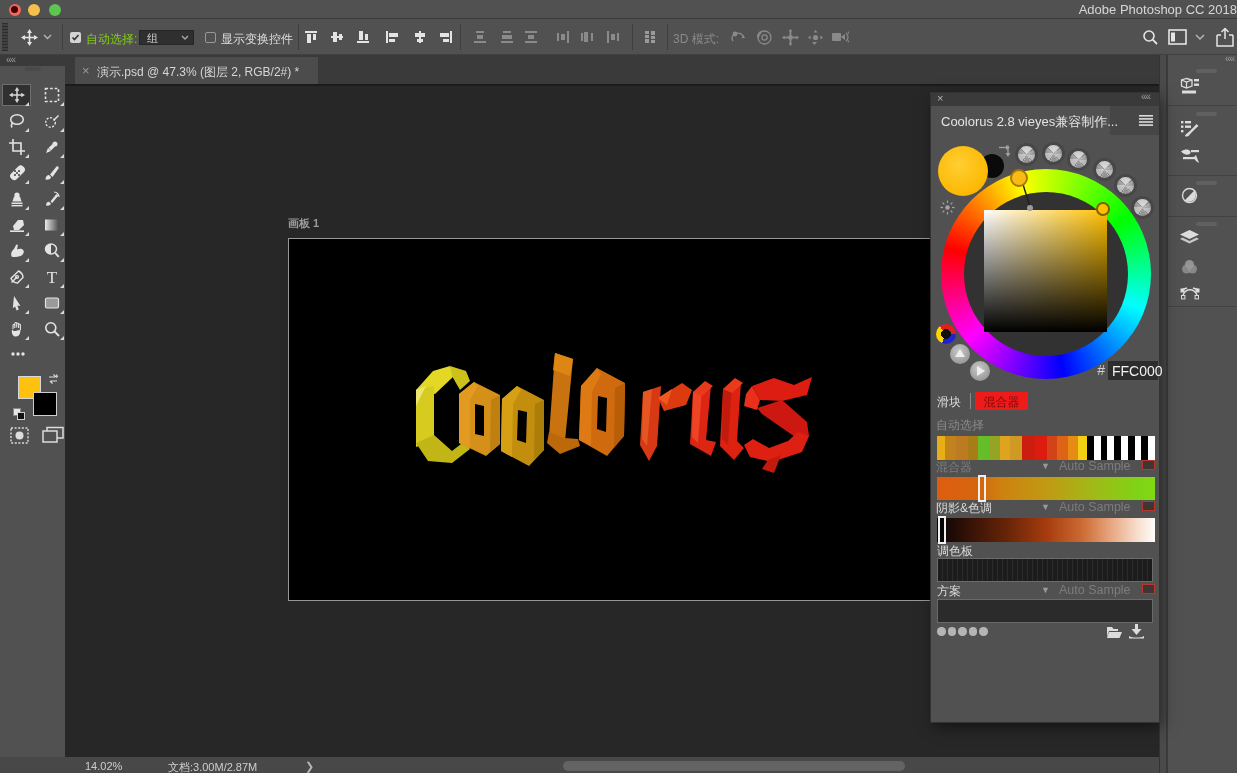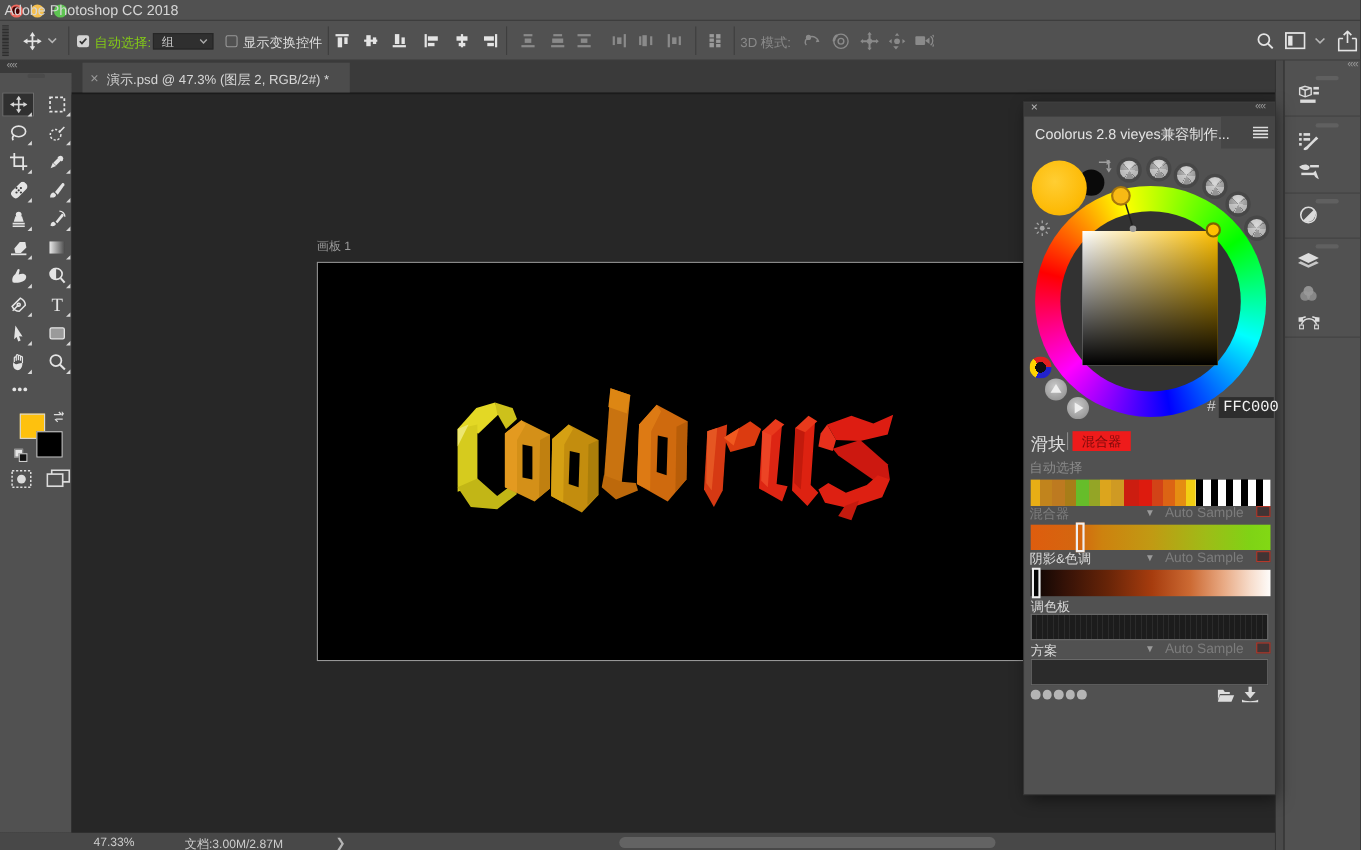--- a/index.html
+++ b/index.html
@@ -1,29 +1,29 @@
 <!DOCTYPE html>
 <html><head>
 <meta charset="utf-8">
 <style>
 *{margin:0;padding:0;box-sizing:border-box}
 html,body{width:1237px;height:773px;overflow:hidden}
 body{background:#272727;font-family:"Liberation Sans",sans-serif;position:relative;color:#ccc}
 .abs{position:absolute}
 #titlebar{position:absolute;left:0;top:0;width:1237px;height:19px;background:#515151;border-bottom:1px solid #3a3a3a}
-#titlebar .title{position:absolute;left:4px;right:0;top:2px;text-align:left;font-size:13px;color:#d6d6d6}
+#titlebar .title{position:absolute;left:16px;right:0;top:2px;text-align:right;font-size:13px;color:#d6d6d6}
 .tl{position:absolute;top:4px;width:12px;height:12px;border-radius:50%}
 #optbar{position:absolute;left:0;top:19px;width:1237px;height:36px;background:#515151;border-bottom:1px solid #404040}
 .vsep{position:absolute;top:5px;height:26px;width:1px;background:#3e3e3e}
 #tabrow{position:absolute;left:0;top:55px;width:1168px;height:31px;background:#3a3a3a;border-bottom:2px solid #1b1b1b}
 #tab1{position:absolute;left:75px;top:57px;width:243px;height:27px;background:#4c4c4c;font-size:12px;color:#d6d6d6}
 #toolbar{position:absolute;left:0;top:55px;width:65px;height:702px;background:linear-gradient(#3a3a3a 0 11px,#515151 11px)}
 #pasteboard{position:absolute;left:65px;top:86px;width:1103px;height:671px;background:#272727}
 #canvas{position:absolute;left:288px;top:238px;width:645px;height:363px;background:#000;border:1px solid #979797}
-#abLabel{position:absolute;left:288px;top:216px;font-size:11px;color:#9b9b9b;font-weight:normal}
+#abLabel{position:absolute;left:288px;top:216px;font-size:11px;color:#9b9b9b;font-weight:bold}
 #statusbar{position:absolute;left:0;top:757px;width:1160px;height:16px;background:#484848;font-size:11px;color:#cecece}
 #hsb{position:absolute;left:563px;top:761px;width:342px;height:10px;border-radius:5px;background:#636363}
 #dockstrip{position:absolute;left:1159px;top:55px;width:9px;height:718px;background:linear-gradient(90deg,#333 0 1px,#4a4a4a 1px 7px,#3a3a3a 7px)}
 #dock{position:absolute;left:1168px;top:55px;width:69px;height:718px;background:#515151}
 #panel{position:absolute;left:931px;top:93px;width:228px;height:629px;background:#515151;box-shadow:0 0 0 1px #333,3px 5px 14px rgba(0,0,0,.5)}
 .dsep{position:absolute;left:0;width:69px;height:1px;background:#424242}
 .dhandle{position:absolute;left:28px;width:21px;height:4px;background:#606060;border-radius:2px}
 .icon{position:absolute}
 .lbl{position:absolute;font-size:12px}
 .knob{position:absolute;width:17px;height:17px;border-radius:50%;background:radial-gradient(circle at 50% 32%,rgba(255,255,255,.38),rgba(255,255,255,0) 55%),conic-gradient(from 10deg,transparent 0 40deg,rgba(70,70,70,.55) 40deg 46deg,transparent 46deg 130deg,rgba(70,70,70,.5) 130deg 136deg,transparent 136deg 196deg,rgba(70,70,70,.5) 196deg 202deg,transparent 202deg 300deg,rgba(70,70,70,.5) 300deg 306deg,transparent 306deg),conic-gradient(from 200deg,#bcbcbc 0 70deg,#939393 70deg 120deg,#c2c2c2 120deg 200deg,#9a9a9a 200deg 255deg,#b8b8b8 255deg 310deg,#949494 310deg);box-shadow:0 0 0 3px #474747}
@@ -483,21 +483,21 @@
 
   <polygon points="344,42 366,34 386,41 404,33 399,51 374,57 352,56" fill="#dd1d12"></polygon>
   <polygon points="344,42 352,56 349,66 336,62 338,50" fill="#e8301c"></polygon>
   <polygon points="349,64 374,56 399,78 401,92 390,95 354,70" fill="#cc1810"></polygon>
   <polygon points="401,92 394,108 364,118 342,113 336,101 345,95 361,104 380,97 390,88" fill="#dd2012"></polygon>
   <polygon points="360,116 373,111 366,129 354,125" fill="#c41a0e"></polygon>
 </svg>
 </div>
 
 <div id="statusbar">
-  <span style="position:absolute;left:85px;top:3px">47.33%</span>
+  <span style="position:absolute;left:85px;top:3px">14.02%</span>
   <span style="position:absolute;left:168px;top:3px">文档:3.00M/2.87M</span>
   <span style="position:absolute;left:305px;top:3px;color:#b5b5b5">❯</span>
 </div>
 <div id="hsb"></div>
 
 <div id="dockstrip"></div>
 <div id="dock">
   <span style="position:absolute;right:3px;top:-2px;color:#9a9a9a;font-size:10px;letter-spacing:-1px">««</span>
   <div class="dhandle" style="left:28px;top:14px"></div>
   <svg class="icon" style="left:12px;top:22px" width="20" height="18" viewBox="0 0 20 18">
@@ -629,23 +629,23 @@
 
   <div class="knob" style="left:87px;top:53px"></div>
   <div class="knob" style="left:114px;top:52px"></div>
   <div class="knob" style="left:139px;top:58px"></div>
   <div class="knob" style="left:165px;top:68px"></div>
   <div class="knob" style="left:186px;top:84px"></div>
   <div class="knob" style="left:203px;top:106px"></div>
 
   <span style="position:absolute;left:166px;top:270px;font-size:14px;color:#cfcfcf;font-family:'Liberation Mono',monospace">#</span>
   <div style="position:absolute;left:177px;top:268px;width:50px;height:19px;background:#2d2d2d"></div>
-  <span style="position:absolute;left:181px;top:270px;font-size:14px;color:#f2f2f2;font-family:Liberation Mono, monospace">FFC000</span>
-
-  <span style="position:absolute;left:6px;top:301px;font-size:16px;color:#dedede">滑块</span>
+  <span style="position:absolute;left:181px;top:270px;font-size:14px;color:#f2f2f2;font-family:Liberation Sans, sans-serif">FFC000</span>
+
+  <span style="position:absolute;left:6px;top:301px;font-size:12px;color:#dedede">滑块</span>
   <div style="position:absolute;left:39px;top:300px;width:1px;height:16px;background:#8a8a8a"></div>
   <div style="position:absolute;left:44px;top:299px;width:53px;height:18px;background:#ee1b1b;text-align:center"><span style="font-size:12px;color:#7c0b0b;line-height:18px">混合器</span></div>
 
   <span style="position:absolute;left:5px;top:324px;font-size:12px;color:#8a8a8a">自动选择</span>
   <div style="position:absolute;left:6px;top:343px;width:218px;height:24px;background:linear-gradient(90deg,#e8ae15 0,#e8ae15 8px,#c1841d 8px,#c1841d 19px,#bd7a20 19px,#bd7a20 31px,#a87d18 31px,#a87d18 41px,#66bd2a 41px,#66bd2a 53px,#94a526 53px,#94a526 63px,#dca51d 63px,#dca51d 73px,#cf9a23 73px,#cf9a23 85px,#cc1d10 85px,#cc1d10 98px,#dd1b0e 98px,#dd1b0e 110px,#d24317 110px,#d24317 120px,#dc6414 120px,#dc6414 131px,#e58d12 131px,#e58d12 141px,#f2cf13 141px,#f2cf13 150px,#000 150px)">
     <div style="position:absolute;left:150px;top:0;width:68px;height:24px;background:repeating-linear-gradient(90deg,#000 0 6.8px,#fff 6.8px 13.6px)"></div>
   </div>
 
   <span style="position:absolute;left:5px;top:366px;font-size:12px;color:#7e7e7e">混合器</span>
   <span class="asr" style="top:366px"></span>

